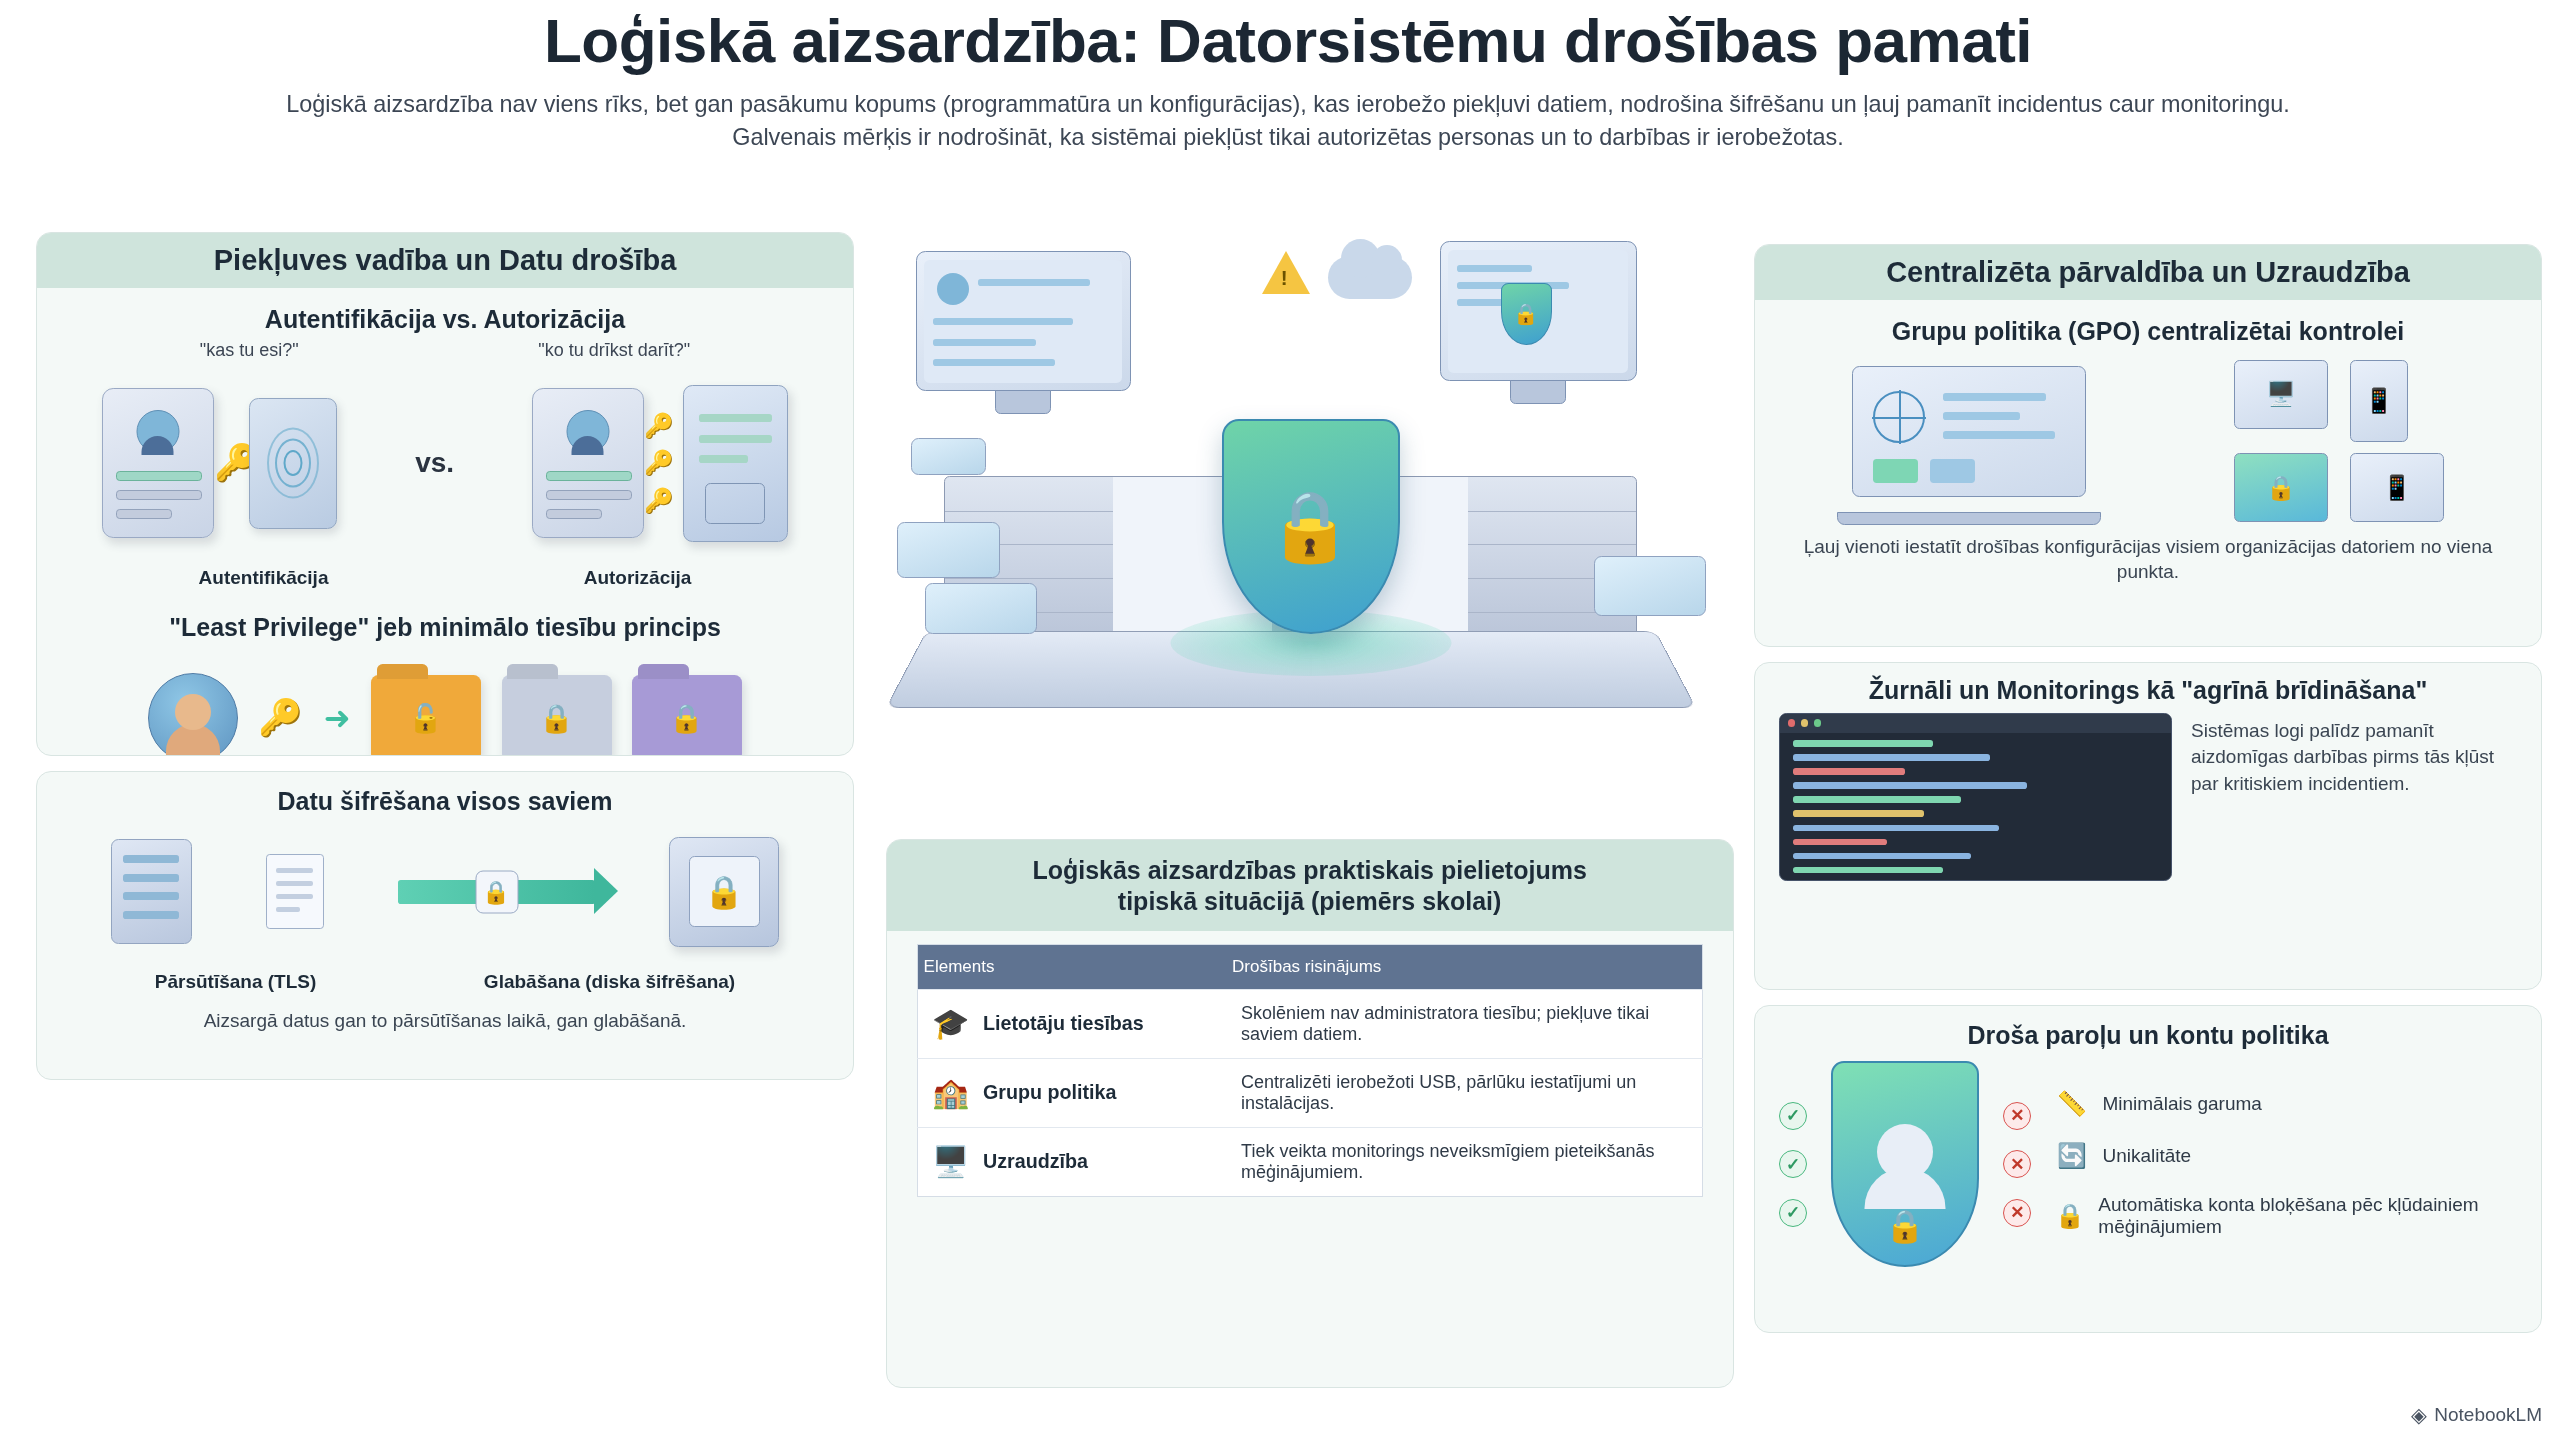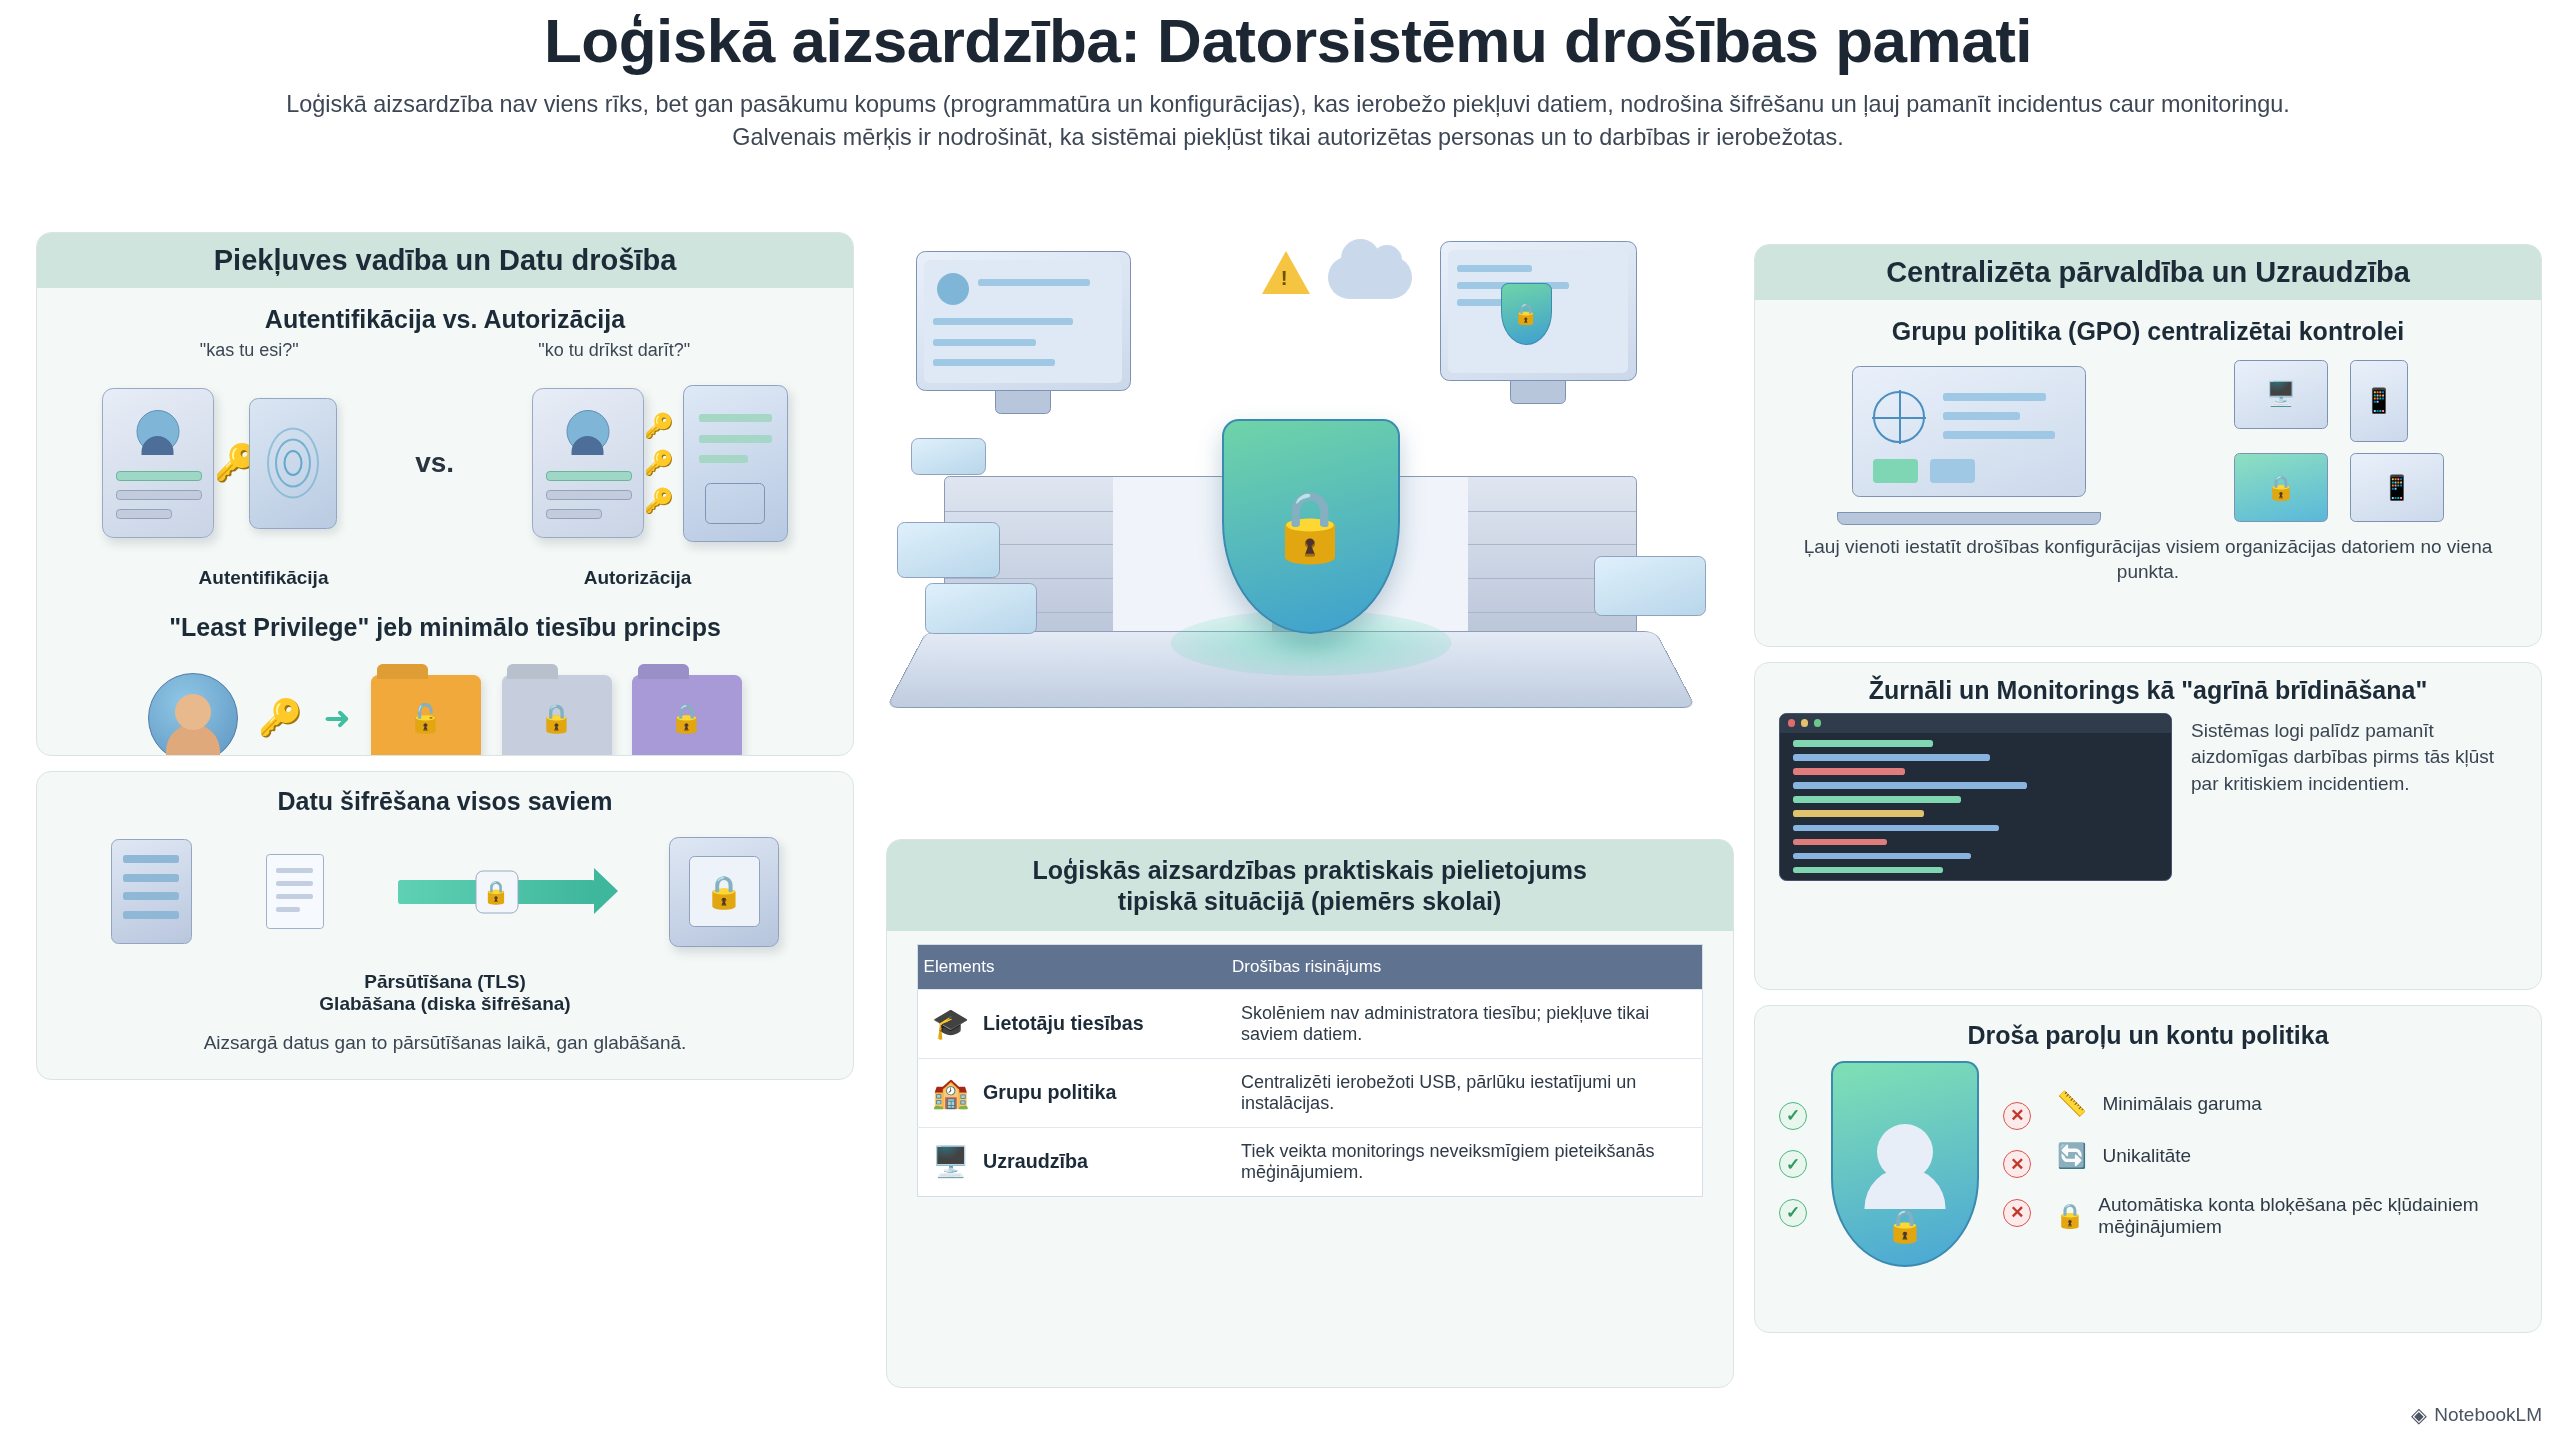--- a/index.html
+++ b/index.html
@@ -437,21 +437,21 @@
             <div class="dl d4"></div>
         </div>
         <div class="bigarrow">
           <div class="lockbadge">🔒</div>
         </div>
         <div class="safe">
           <div class="inner">🔒</div>
         </div>
       </div>
 
-      <div class="labels-row" style="margin-top:9.4px;flex-direction:column;">
+      <div class="labels-row" style="margin-top:9.4px;">
         <span class="mini-label">Pārsūtīšana (TLS)</span>
         <span class="mini-label">Glabāšana (diska šifrēšana)</span>
       </div>
 
       <div class="caption" style="margin-top:15px;">Aizsargā datus gan to pārsūtīšanas laikā, gan glabāšanā.</div>
     </div>
   </div>
 
   <div class="col-mid">
 

